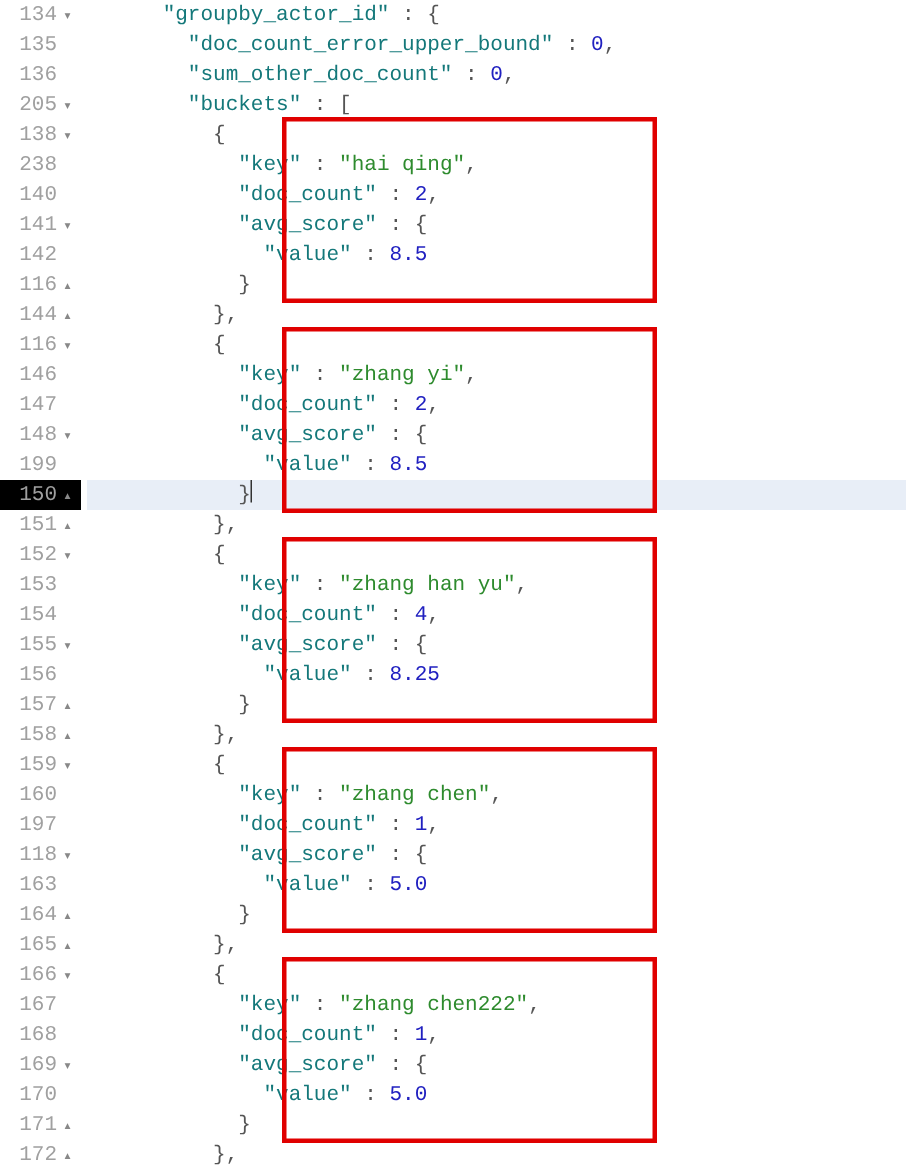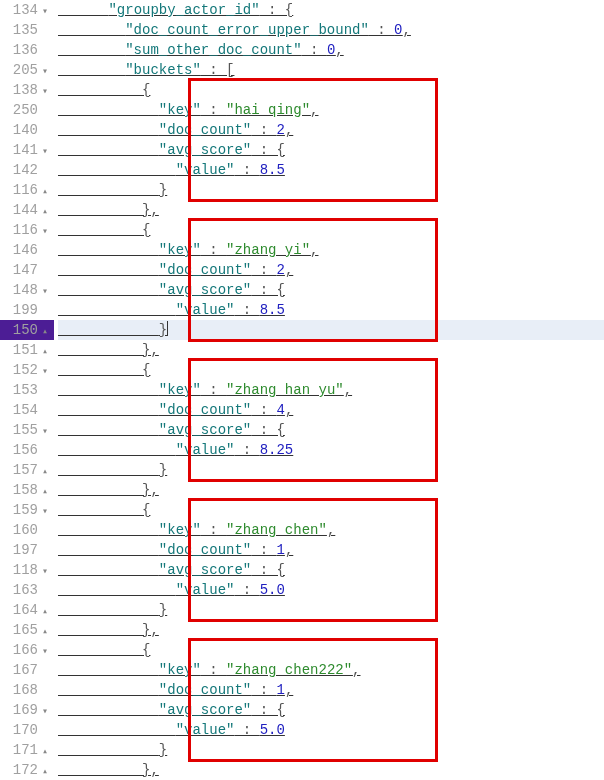--- a/index.html
+++ b/index.html
@@ -7,21 +7,20 @@
     margin: 0;
     font-family: Consolas, "Courier New", monospace;
     font-size: 14px;
     background: #ffffff;
     color: #333;
     width: 604px;
   }
   .editor {
     display: flex;
     width: 604px;
-    text-decoration: underline;
   }
   .gutter {
     width: 54px;
     background: #ffffff;
     flex-shrink: 0;
     user-select: none;
   }
   .gline {
     height: 20px;
     line-height: 20px;
@@ -75,32 +74,32 @@
 </head>
 <body>
 
 <div class="editor">
   <div class="gutter" id="gutter">
       <div class="gline"><span class="gnum">134</span><span class="fold">▾</span></div>
       <div class="gline"><span class="gnum">135</span><span class="fold none">·</span></div>
       <div class="gline"><span class="gnum">136</span><span class="fold none">·</span></div>
       <div class="gline"><span class="gnum">205</span><span class="fold">▾</span></div>
       <div class="gline"><span class="gnum">138</span><span class="fold">▾</span></div>
-      <div class="gline"><span class="gnum">250</span><span class="fold none">·</span></div>
+      <div class="gline"><span class="gnum">238</span><span class="fold none">·</span></div>
       <div class="gline"><span class="gnum">140</span><span class="fold none">·</span></div>
       <div class="gline"><span class="gnum">141</span><span class="fold">▾</span></div>
       <div class="gline"><span class="gnum">142</span><span class="fold none">·</span></div>
       <div class="gline"><span class="gnum">116</span><span class="fold">▴</span></div>
       <div class="gline"><span class="gnum">144</span><span class="fold">▴</span></div>
       <div class="gline"><span class="gnum">116</span><span class="fold">▾</span></div>
       <div class="gline"><span class="gnum">146</span><span class="fold none">·</span></div>
       <div class="gline"><span class="gnum">147</span><span class="fold none">·</span></div>
       <div class="gline"><span class="gnum">148</span><span class="fold">▾</span></div>
       <div class="gline"><span class="gnum">199</span><span class="fold none">·</span></div>
-      <div class="gline" style="background: #4c1d95;"><span class="gnum">150</span><span class="fold">▴</span></div>
+      <div class="gline" style="background: #000000;"><span class="gnum">150</span><span class="fold">▴</span></div>
       <div class="gline"><span class="gnum">151</span><span class="fold">▴</span></div>
       <div class="gline"><span class="gnum">152</span><span class="fold">▾</span></div>
       <div class="gline"><span class="gnum">153</span><span class="fold none">·</span></div>
       <div class="gline"><span class="gnum">154</span><span class="fold none">·</span></div>
       <div class="gline"><span class="gnum">155</span><span class="fold">▾</span></div>
       <div class="gline"><span class="gnum">156</span><span class="fold none">·</span></div>
       <div class="gline"><span class="gnum">157</span><span class="fold">▴</span></div>
       <div class="gline"><span class="gnum">158</span><span class="fold">▴</span></div>
       <div class="gline"><span class="gnum">159</span><span class="fold">▾</span></div>
       <div class="gline"><span class="gnum">160</span><span class="fold none">·</span></div>

